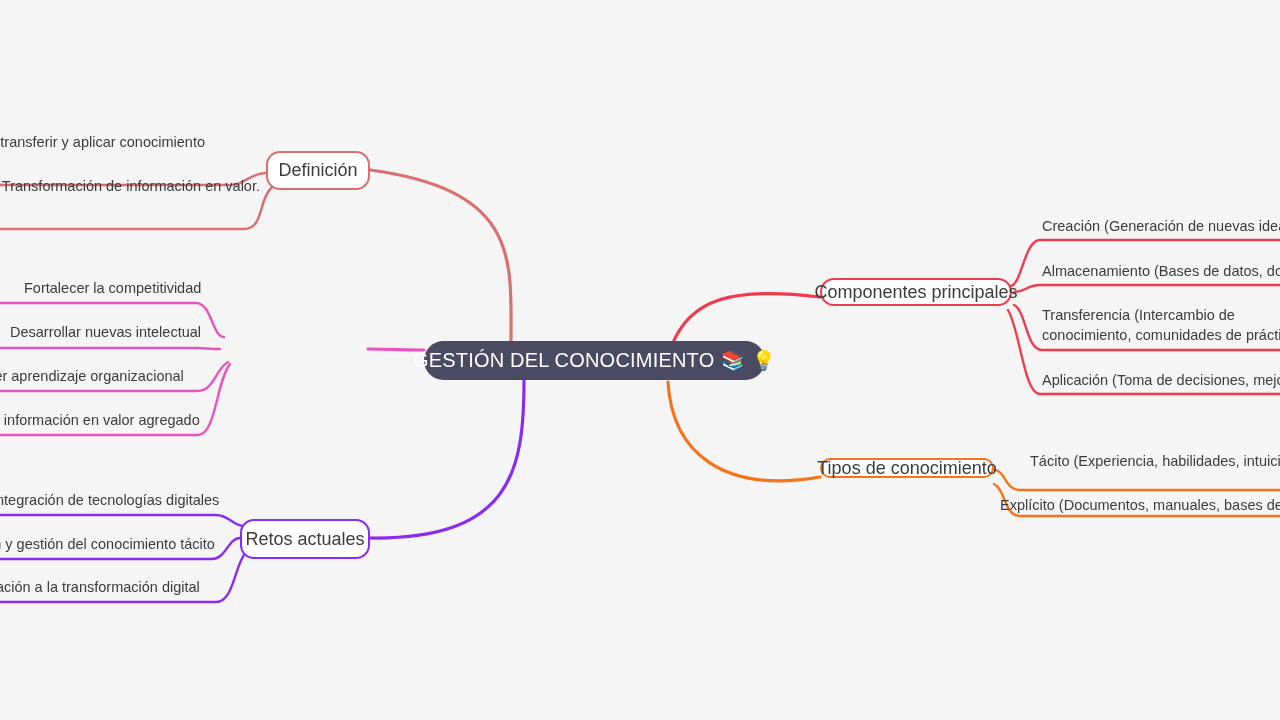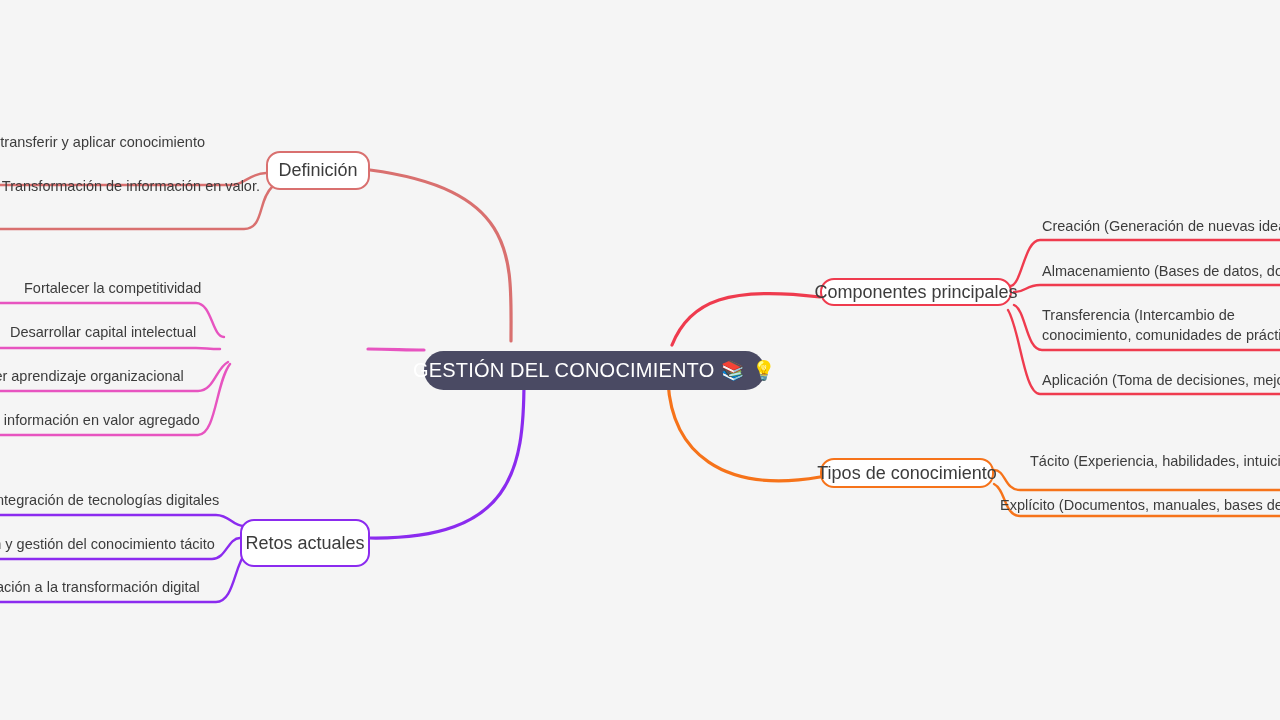--- a/index.html
+++ b/index.html
@@ -88,48 +88,48 @@
 
     <path d="M 1010,286 C 1022,286 1024,240 1040,240 L 1290,240" fill="none" stroke="#ef3b4e" stroke-width="2.4" stroke-linecap="round"></path>
     <path d="M 1014,292 C 1026,292 1026,285 1040,285 L 1290,285" fill="none" stroke="#ef3b4e" stroke-width="2.4" stroke-linecap="round"></path>
     <path d="M 1014,305 C 1026,310 1026,350 1042,350 L 1290,350" fill="none" stroke="#ef3b4e" stroke-width="2.4" stroke-linecap="round"></path>
     <path d="M 1008,310 C 1020,330 1024,394 1040,394 L 1290,394" fill="none" stroke="#ef3b4e" stroke-width="2.4" stroke-linecap="round"></path>
 
     <path d="M 994,470 C 1006,470 1004,490 1020,490 L 1290,490" fill="none" stroke="#f6731a" stroke-width="2.4" stroke-linecap="round"></path>
     <path d="M 994,484 C 1006,490 1004,516 1020,516 L 1290,516" fill="none" stroke="#f6731a" stroke-width="2.4" stroke-linecap="round"></path>
   </svg>
 
-  <div class="central" id="central-node" style="left:424px; top:351px; width:341px; height:39px;">
+  <div class="central" id="central-node" style="left:424px; top:341px; width:341px; height:39px;">
     <span>GESTIÓN DEL CONOCIMIENTO</span>
     <span class="emoji">📚</span>
     <span class="emoji">💡</span>
   </div>
 
   <div class="node" style="left:266px; top:151px; width:104px; height:39px; border:2.6px solid #d9706f;">
     <span>Definición</span>
   </div>
 
 
-  <div class="node" style="left:240px; top:519px; width:130px; height:48px; border:2.6px solid #8b2bef;">
+  <div class="node" style="left:240px; top:519px; width:130px; height:40px; border:2.6px solid #8b2bef;">
     <span>Retos actuales</span>
   </div>
 
   <div class="node" style="left:820px; top:278px; width:192px; height:28px; border:2.6px solid #ef3b4e;">
     <span>Componentes principales</span>
   </div>
 
-  <div class="node" style="left:820px; top:458px; width:174px; height:30px; border:2.6px solid #f6731a;">
+  <div class="node" style="left:820px; top:458px; width:174px; height:20px; border:2.6px solid #f6731a;">
     <span>Tipos de conocimiento</span>
   </div>
 
   <div class="leaf" style="left:-215px; top:133px; text-align:right; width:420px;">Proceso de crear, almacenar, transferir y aplicar conocimiento</div>
   <div class="leaf" style="left:-40px; top:177px; text-align:right; width:300px;">Transformación de información en valor.</div>
 
   <div class="leaf" style="left:24px; top:279px;">Fortalecer la competitividad</div>
-  <div class="leaf" style="left:10px; top:323px;">Desarrollar capital intelectual</div>
+  <div class="leaf" style="left:10px; top:323px;">Desarrollar nuevas intelectual</div>
   <div class="leaf" style="left:-58px; top:367px;">Favorecer aprendizaje organizacional</div>
   <div class="leaf" style="left:-59px; top:411px;">Convertir información en valor agregado</div>
 
   <div class="leaf" style="left:-8px; top:491px;">Integración de tecnologías digitales</div>
   <div class="leaf" style="left:-64px; top:535px;">Retención y gestión del conocimiento tácito</div>
   <div class="leaf" style="left:-42px; top:578px;">Adaptación a la transformación digital</div>
 
   <div class="leaf" style="left:1042px; top:217px;">Creación (Generación de nuevas ideas, innovación)</div>
   <div class="leaf" style="left:1042px; top:262px;">Almacenamiento (Bases de datos, documentos)</div>
   <div class="leaf wrap" style="left:1042px; top:306px; width:262px;">Transferencia (Intercambio de conocimiento, comunidades de práctica)</div>

